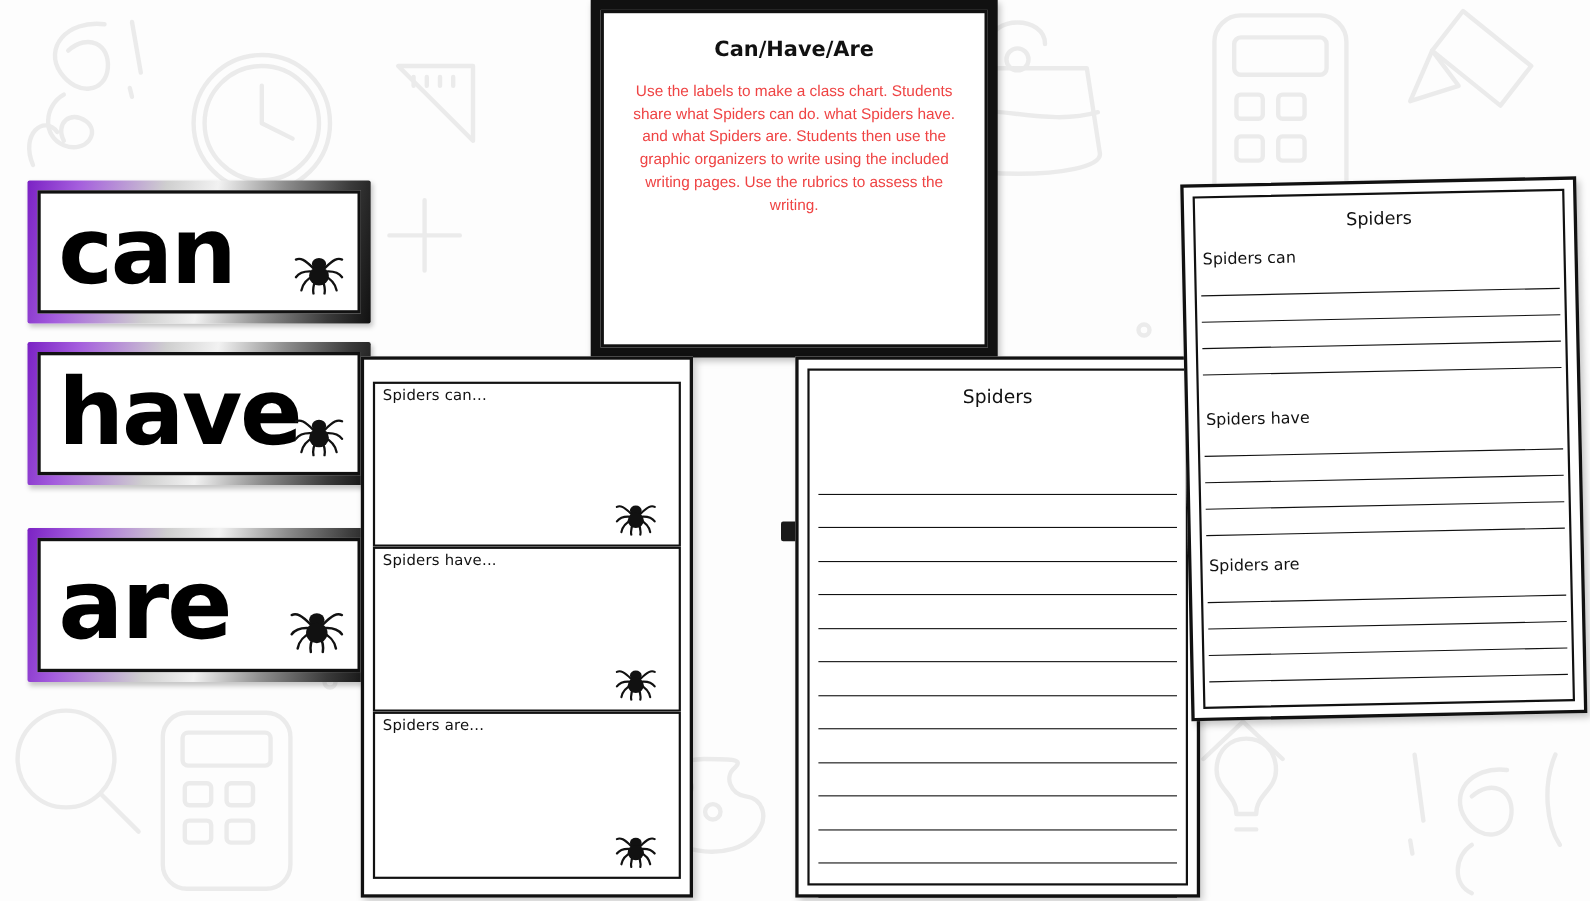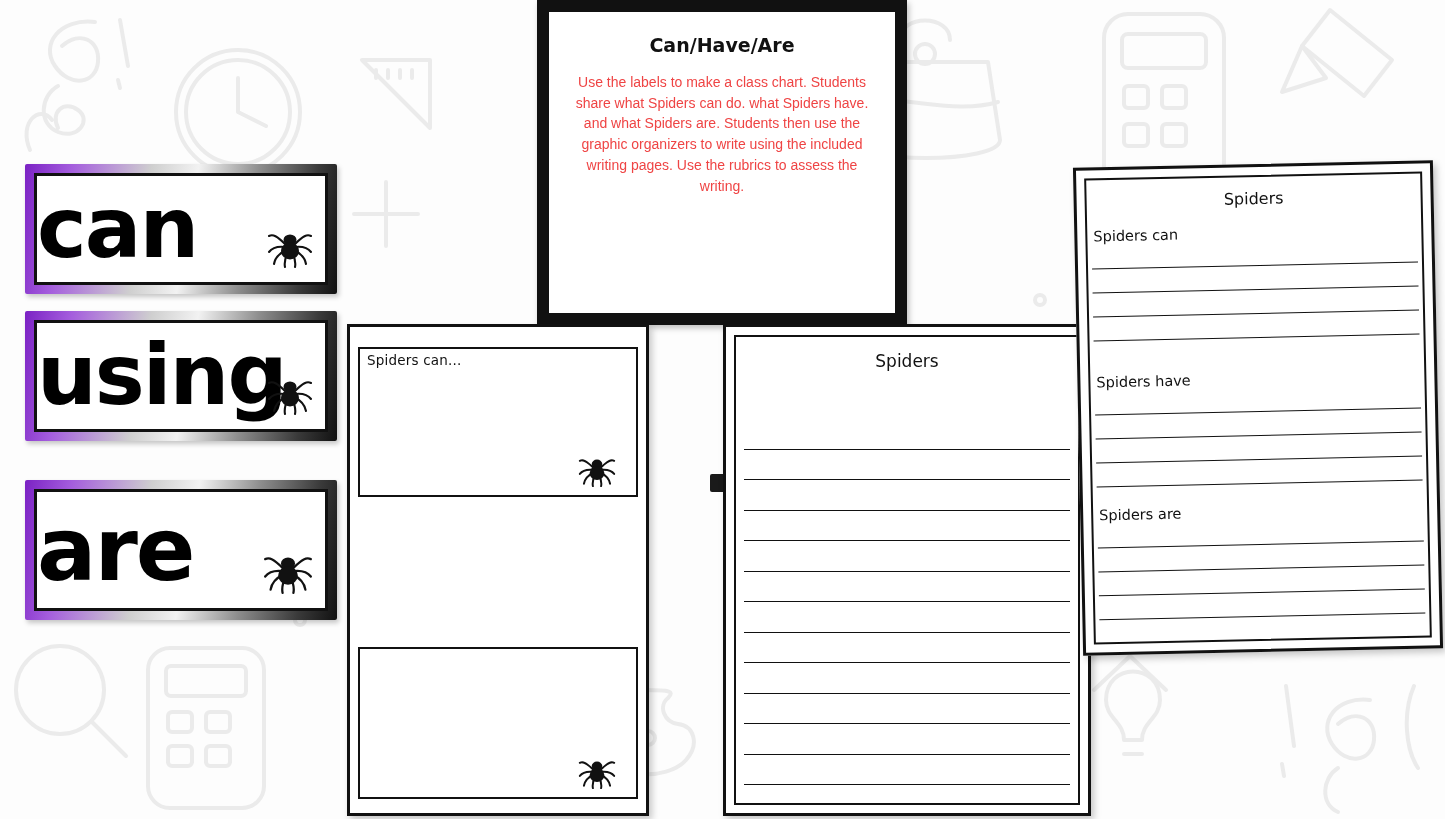--- a/index.html
+++ b/index.html
@@ -48,20 +48,21 @@
     display: flex;
     align-items: center;
     overflow: hidden;
   }
   .label-word {
     font-family: "DejaVu Sans", sans-serif;
     font-weight: bold;
     color: #000;
     line-height: 0.9;
     letter-spacing: -2px;
+    padding-left: 16px;
   }
   .label-spider {
     position: absolute;
     right: 12px;
     bottom: 14px;
   }
 
   #label-can  { left: 25px;  top: 164px; width: 312px; height: 130px;
     background: linear-gradient(100deg,#7b22c4 0%, #a45ddd 14%, #cfcfcf 38%, #f2f2f2 52%, #8e8e8e 70%, #3a3a3a 88%, #111 100%); }
   #label-have { left: 25px;  top: 311px; width: 312px; height: 130px;
@@ -117,21 +118,21 @@
     box-shadow: 3px 4px 7px rgba(0,0,0,0.22);
   }
   .page .inner-frame {
     position: absolute;
     inset: 8px;
     border: 2px solid #111;
     box-sizing: border-box;
   }
 
   
-  #organizer-page { left: 347px; top: 324px; width: 302px; height: 492px; }
+  #organizer-page { left: 328px; top: 324px; width: 302px; height: 492px; }
   .org-box {
     position: absolute;
     left: 8px;
     right: 8px;
     border: 2px solid #111;
     box-sizing: border-box;
     background: #fff;
   }
   #org-box-1 { top: 20px; height: 150px; }
   #org-box-2 { top: 170px; height: 150px; }
@@ -310,21 +311,21 @@
           </g>
           <ellipse cx="23" cy="16" rx="6.5" ry="5.5" fill="#111"></ellipse>
           <ellipse cx="23" cy="27" rx="9" ry="8.5" fill="#111"></ellipse>
         </svg>
       </span>
     </div>
   </div>
 
   <div class="label-card" id="label-have">
     <div class="inner">
-      <span class="label-word">using</span>
+      <span class="label-word">have</span>
       <span class="label-spider">
         <svg class="spider-svg" width="46" height="44" viewBox="0 0 46 44">
           <g stroke="#111" stroke-width="2.1" fill="none" stroke-linecap="round">
             <path d="M18 20 C10 12, 6 10, 2 12"></path>
               <path d="M18 23 C9 22, 5 24, 2 28"></path>
             <path d="M19 26 C11 30, 8 34, 7 40"></path>
               <path d="M21 28 C18 34, 17 38, 18 43"></path>
             <path d="M28 20 C36 12, 40 10, 44 12"></path>
               <path d="M28 23 C37 22, 41 24, 44 28"></path>
             <path d="M27 26 C35 30, 38 34, 39 40"></path>
@@ -379,21 +380,41 @@
             <path d="M28 20 C36 12, 40 10, 44 12"></path>
               <path d="M28 23 C37 22, 41 24, 44 28"></path>
             <path d="M27 26 C35 30, 38 34, 39 40"></path>
               <path d="M25 28 C28 34, 29 38, 28 43"></path>
           </g>
           <ellipse cx="23" cy="16" rx="6.5" ry="5.5" fill="#111"></ellipse>
           <ellipse cx="23" cy="27" rx="9" ry="8.5" fill="#111"></ellipse>
         </svg>
       </span>
     </div>
+    <div class="org-box" id="org-box-2">
+      <div class="org-label">Spiders have...</div>
+      <span class="org-spider">
+        <svg class="spider-svg" width="38" height="36" viewBox="0 0 46 44">
+          <g stroke="#111" stroke-width="2.4" fill="none" stroke-linecap="round">
+            <path d="M18 20 C10 12, 6 10, 2 12"></path>
+              <path d="M18 23 C9 22, 5 24, 2 28"></path>
+            <path d="M19 26 C11 30, 8 34, 7 40"></path>
+              <path d="M21 28 C18 34, 17 38, 18 43"></path>
+            <path d="M28 20 C36 12, 40 10, 44 12"></path>
+              <path d="M28 23 C37 22, 41 24, 44 28"></path>
+            <path d="M27 26 C35 30, 38 34, 39 40"></path>
+              <path d="M25 28 C28 34, 29 38, 28 43"></path>
+          </g>
+          <ellipse cx="23" cy="16" rx="6.5" ry="5.5" fill="#111"></ellipse>
+          <ellipse cx="23" cy="27" rx="9" ry="8.5" fill="#111"></ellipse>
+        </svg>
+      </span>
+    </div>
     <div class="org-box" id="org-box-3">
+      <div class="org-label">Spiders are...</div>
       <span class="org-spider">
         <svg class="spider-svg" width="38" height="36" viewBox="0 0 46 44">
           <g stroke="#111" stroke-width="2.4" fill="none" stroke-linecap="round">
             <path d="M18 20 C10 12, 6 10, 2 12"></path>
               <path d="M18 23 C9 22, 5 24, 2 28"></path>
             <path d="M19 26 C11 30, 8 34, 7 40"></path>
               <path d="M21 28 C18 34, 17 38, 18 43"></path>
             <path d="M28 20 C36 12, 40 10, 44 12"></path>
               <path d="M28 23 C37 22, 41 24, 44 28"></path>
             <path d="M27 26 C35 30, 38 34, 39 40"></path>

